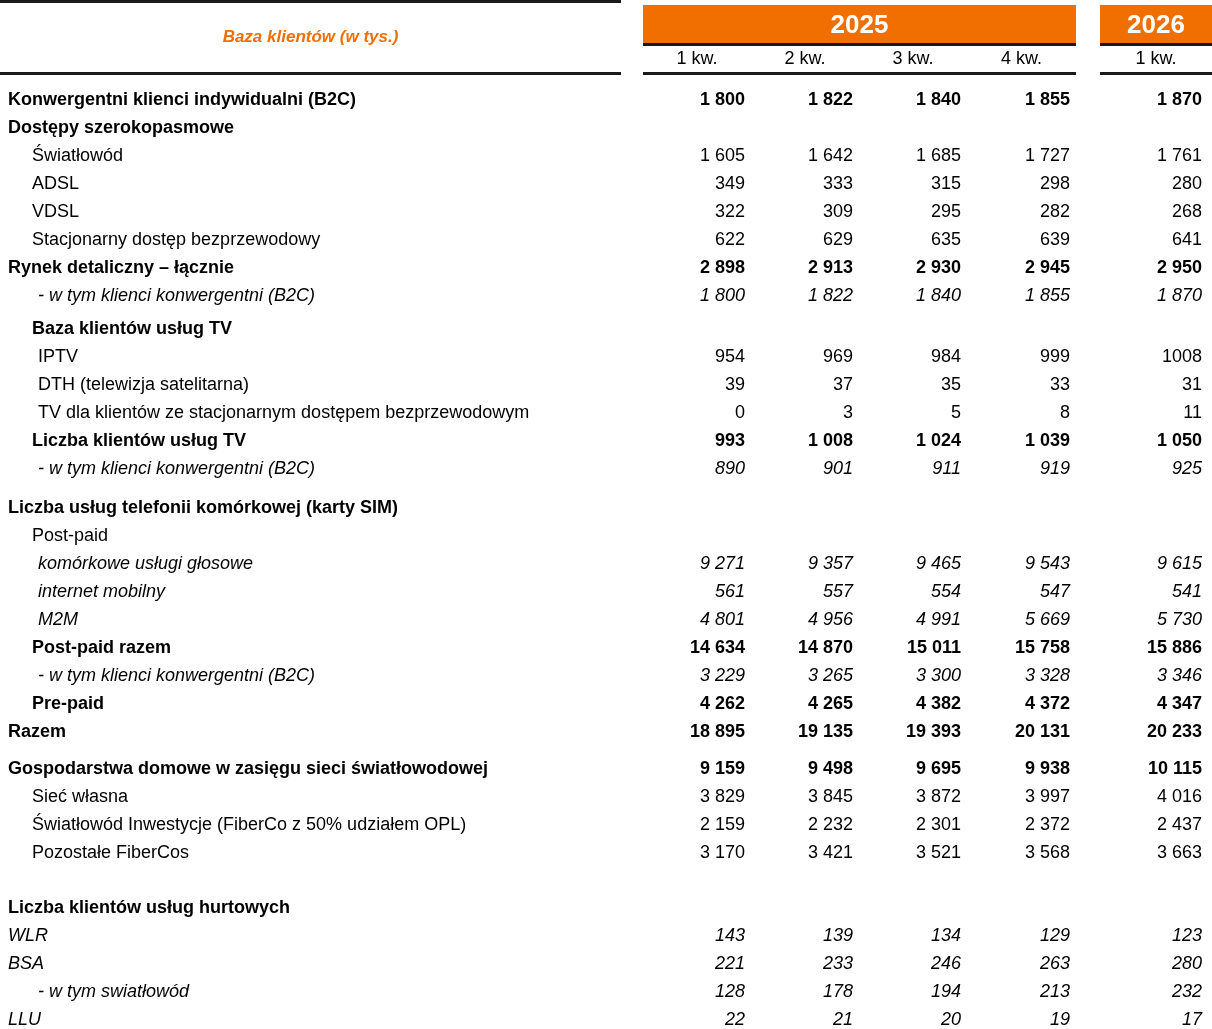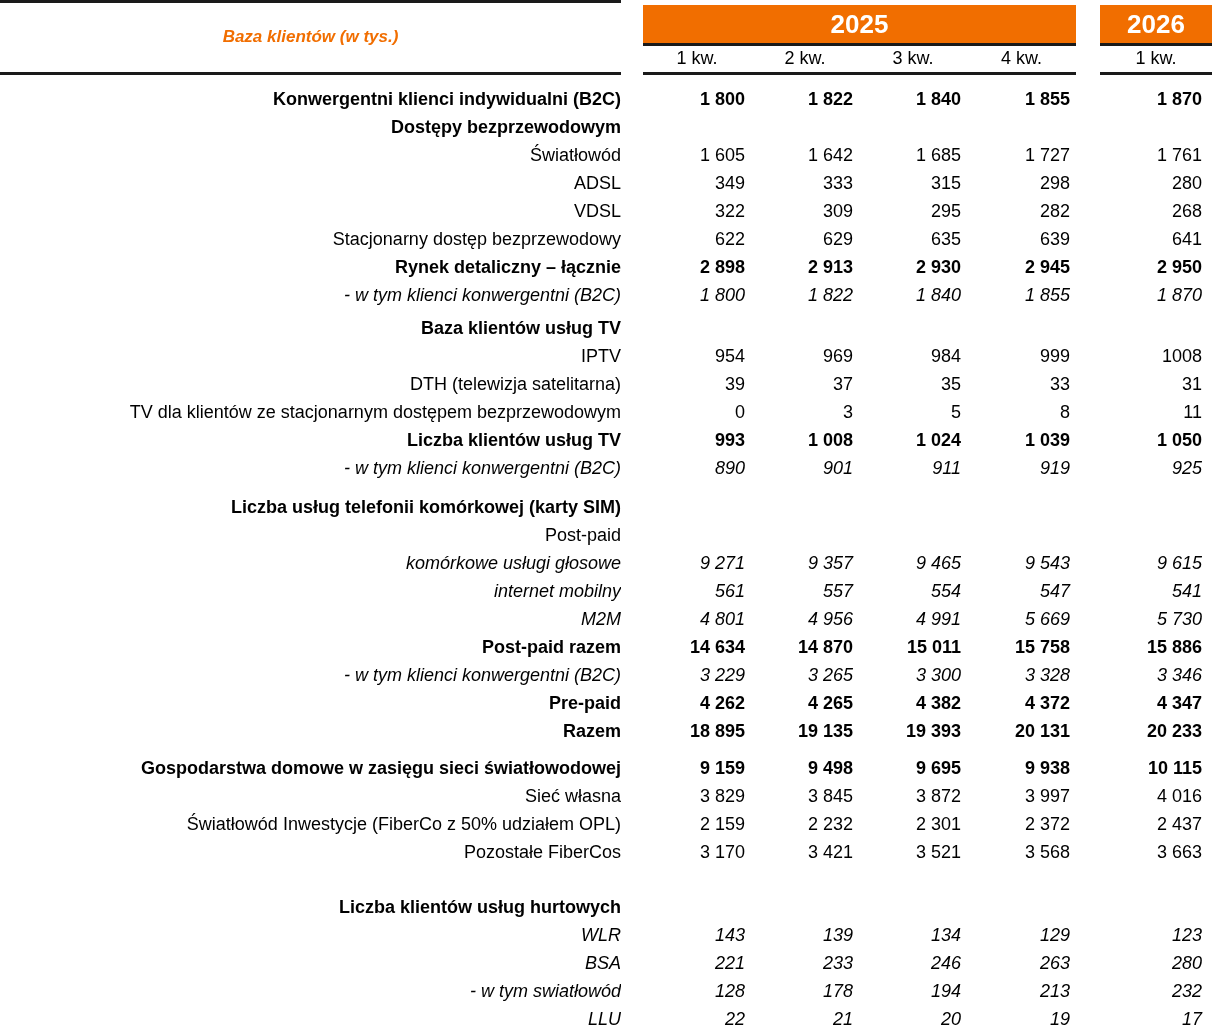--- a/index.html
+++ b/index.html
@@ -53,21 +53,21 @@
     vertical-align: bottom;
   }
   .gapcol { border: none; }
 
   
   tr.row { height: 28px; }
   tr.row td { vertical-align: middle; font-size: 18px; }
   td.lbl {
     white-space: nowrap;
     overflow: hidden;
-    text-align: right;
+    text-align: left;
   }
   td.val {
     text-align: right;
     padding-right: 6px;
     white-space: nowrap;
   }
   td.val.v26 { padding-right: 10px; }
   tr.bold td { font-weight: bold; }
   tr.italic td { font-style: italic; }
   tr.ind0 td.lbl { padding-left: 8px; }
@@ -119,21 +119,21 @@
         <td class="lbl">Konwergentni klienci indywidualni (B2C)</td>
         <td class="gapcol"></td>
         <td class="val">1 800</td>
         <td class="val">1 822</td>
         <td class="val">1 840</td>
         <td class="val">1 855</td>
         <td class="gapcol"></td>
         <td class="val v26">1 870</td>
       </tr>
       <tr class="row bold ind0">
-        <td class="lbl">Dostępy bezprzewodowym</td>
+        <td class="lbl">Dostępy szerokopasmowe</td>
         <td class="gapcol"></td>
         <td class="val"></td>
         <td class="val"></td>
         <td class="val"></td>
         <td class="val"></td>
         <td class="gapcol"></td>
         <td class="val v26"></td>
       </tr>
       <tr class="row normal ind1">
         <td class="lbl">Światłowód</td>

